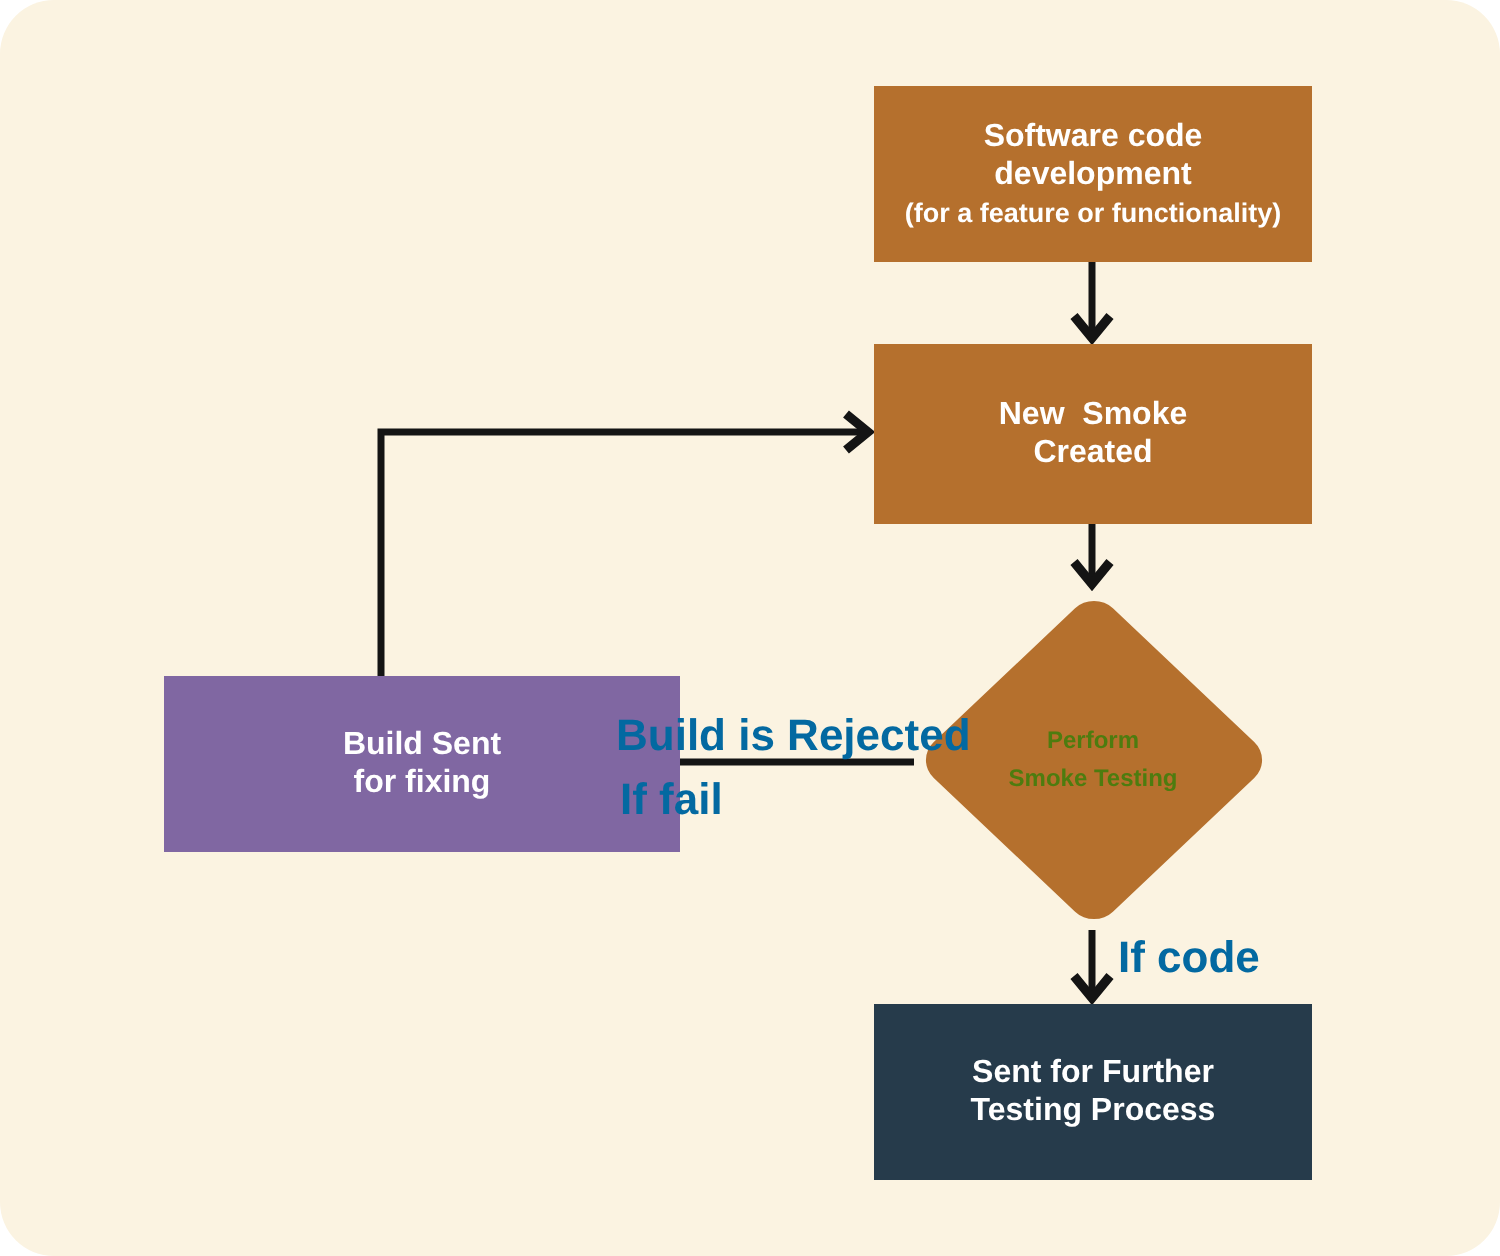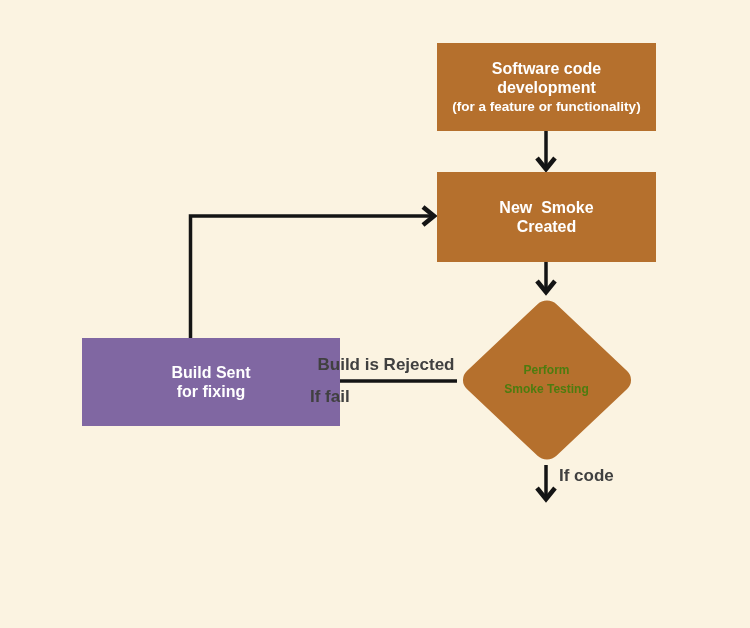--- a/index.html
+++ b/index.html
@@ -3,20 +3,21 @@
 <meta charset="utf-8">
 <style>
   html, body { margin: 0; padding: 0; }
   .canvas {
     position: relative;
     width: 750px;
     height: 628px;
     background: #FBF3E1;
     font-family: "Liberation Sans", "DejaVu Sans", sans-serif;
     overflow: hidden;
+    border-radius: 27px;
   }
   .arrow-layer {
     position: absolute;
     left: 0; top: 0;
     width: 750px; height: 628px;
     pointer-events: none;
   }
   .node {
     position: absolute;
     display: flex;
@@ -57,22 +58,22 @@
     text-align: center;
     color: #4d7c0f;
     font-weight: bold;
     font-size: 12px;
     line-height: 19px;
     white-space: pre-wrap;
   }
   .edge-label {
     position: absolute;
     font-weight: bold;
-    color: #404040;
-    font-size: 17px;
+    color: #0369a1;
+    font-size: 22px;
     white-space: nowrap;
   }
   #label-rejected { left: 308px; top: 355px; width: 156px; text-align: center; }
   #label-fail     { left: 310px; top: 387px; width: 152px; text-align: left; }
   #label-pass     { left: 559px; top: 466px; }
 </style>
 </head>
 <body>
 
 <div class="canvas">
@@ -105,18 +106,22 @@
     <div class="diamond-shape"></div>
     <div class="diamond-label">Perform
 Smoke Testing</div>
   </div>
 
   <div class="node fill-purple" id="build-sent">
     <div class="node-title">Build Sent
 for fixing</div>
   </div>
 
+  <div class="node fill-dark" id="further-testing">
+    <div class="node-title">Sent for Further
+Testing Process</div>
+  </div>
 
   <div class="edge-label" id="label-rejected">Build is Rejected</div>
   <div class="edge-label" id="label-fail">If fail</div>
   <div class="edge-label" id="label-pass">If code</div>
 
 </div>
 
 </body></html>

